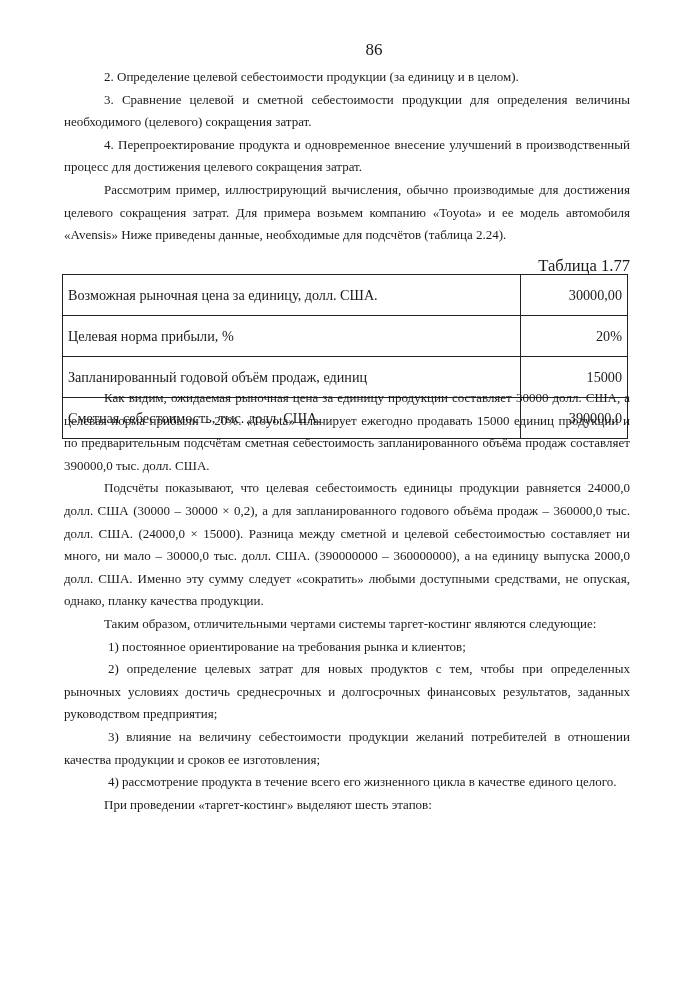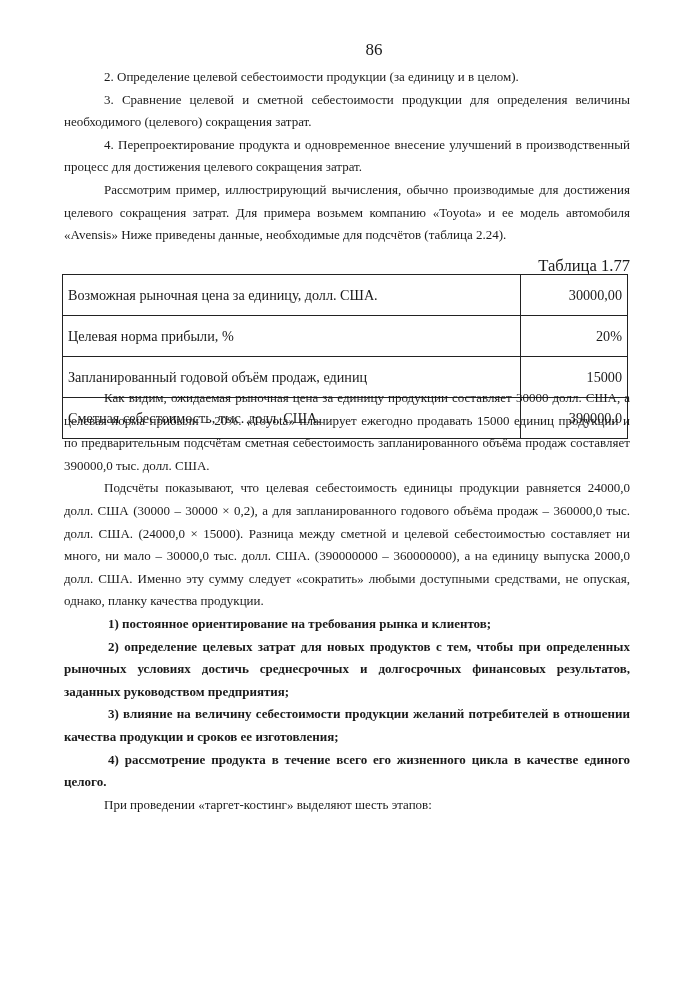--- a/index.html
+++ b/index.html
@@ -11,21 +11,21 @@
   .page-number {
     position: absolute; top: 40px; left: 0; width: 700px;
     text-align: center; font-size: 17px; padding-left: 24px;
   }
   .block {
     position: absolute; left: 64px; width: 566px;
     font-size: 13px; line-height: 22.6px;
     text-align: justify; text-align-last: left;
   }
   .p { margin: 0; text-indent: 40px; }
-  .p.li { text-indent: 44px; font-weight: bold; }
+  .p.li { text-indent: 44px; }
   #block1 { top: 66px; }
   .table-caption {
     position: absolute; top: 256px; right: 70px;
     font-size: 16.6px; line-height: 20px;
   }
   table.data {
     position: absolute; top: 274px; left: 62px; width: 566px;
     border-collapse: collapse;
     font-size: 14.2px;
   }
@@ -68,19 +68,20 @@
     <tr>
       <td class="label">Сметная себестоимость, тыс. долл. США.</td>
       <td class="value">390000,0</td>
     </tr>
   </tbody>
 </table>
 
 <div class="block" id="block2">
   <p class="p">Как видим, ожидаемая рыночная цена за единицу продукции составляет 30000 долл. США, а целевая норма прибыли – 20%. «Toyota» планирует ежегодно продавать 15000 единиц продукции и по предварительным подсчётам сметная себестоимость запланированного объёма продаж составляет 390000,0 тыс. долл. США.</p>
   <p class="p">Подсчёты показывают, что целевая себестоимость единицы продукции равняется 24000,0 долл. США (30000 – 30000 × 0,2), а для запланированного годового объёма продаж – 360000,0 тыс. долл. США. (24000,0 × 15000). Разница между сметной и целевой себестоимостью составляет ни много, ни мало – 30000,0 тыс. долл. США. (390000000 – 360000000), а на единицу выпуска 2000,0 долл. США. Именно эту сумму следует «сократить» любыми доступными средствами, не опуская, однако, планку качества продукции.</p>
+  <p class="p">Таким образом, отличительными чертами системы таргет-костинг являются следующие:</p>
   <p class="p li">1) постоянное ориентирование на требования рынка и клиентов;</p>
   <p class="p li">2) определение целевых затрат для новых продуктов с тем, чтобы при определенных рыночных условиях достичь среднесрочных и долгосрочных финансовых результатов, заданных руководством предприятия;</p>
   <p class="p li">3) влияние на величину себестоимости продукции желаний потребителей в отношении качества продукции и сроков ее изготовления;</p>
   <p class="p li">4) рассмотрение продукта в течение всего его жизненного цикла в качестве единого целого.</p>
   <p class="p">При проведении «таргет-костинг» выделяют шесть этапов:</p>
 
 </div>
 
 </body></html>

